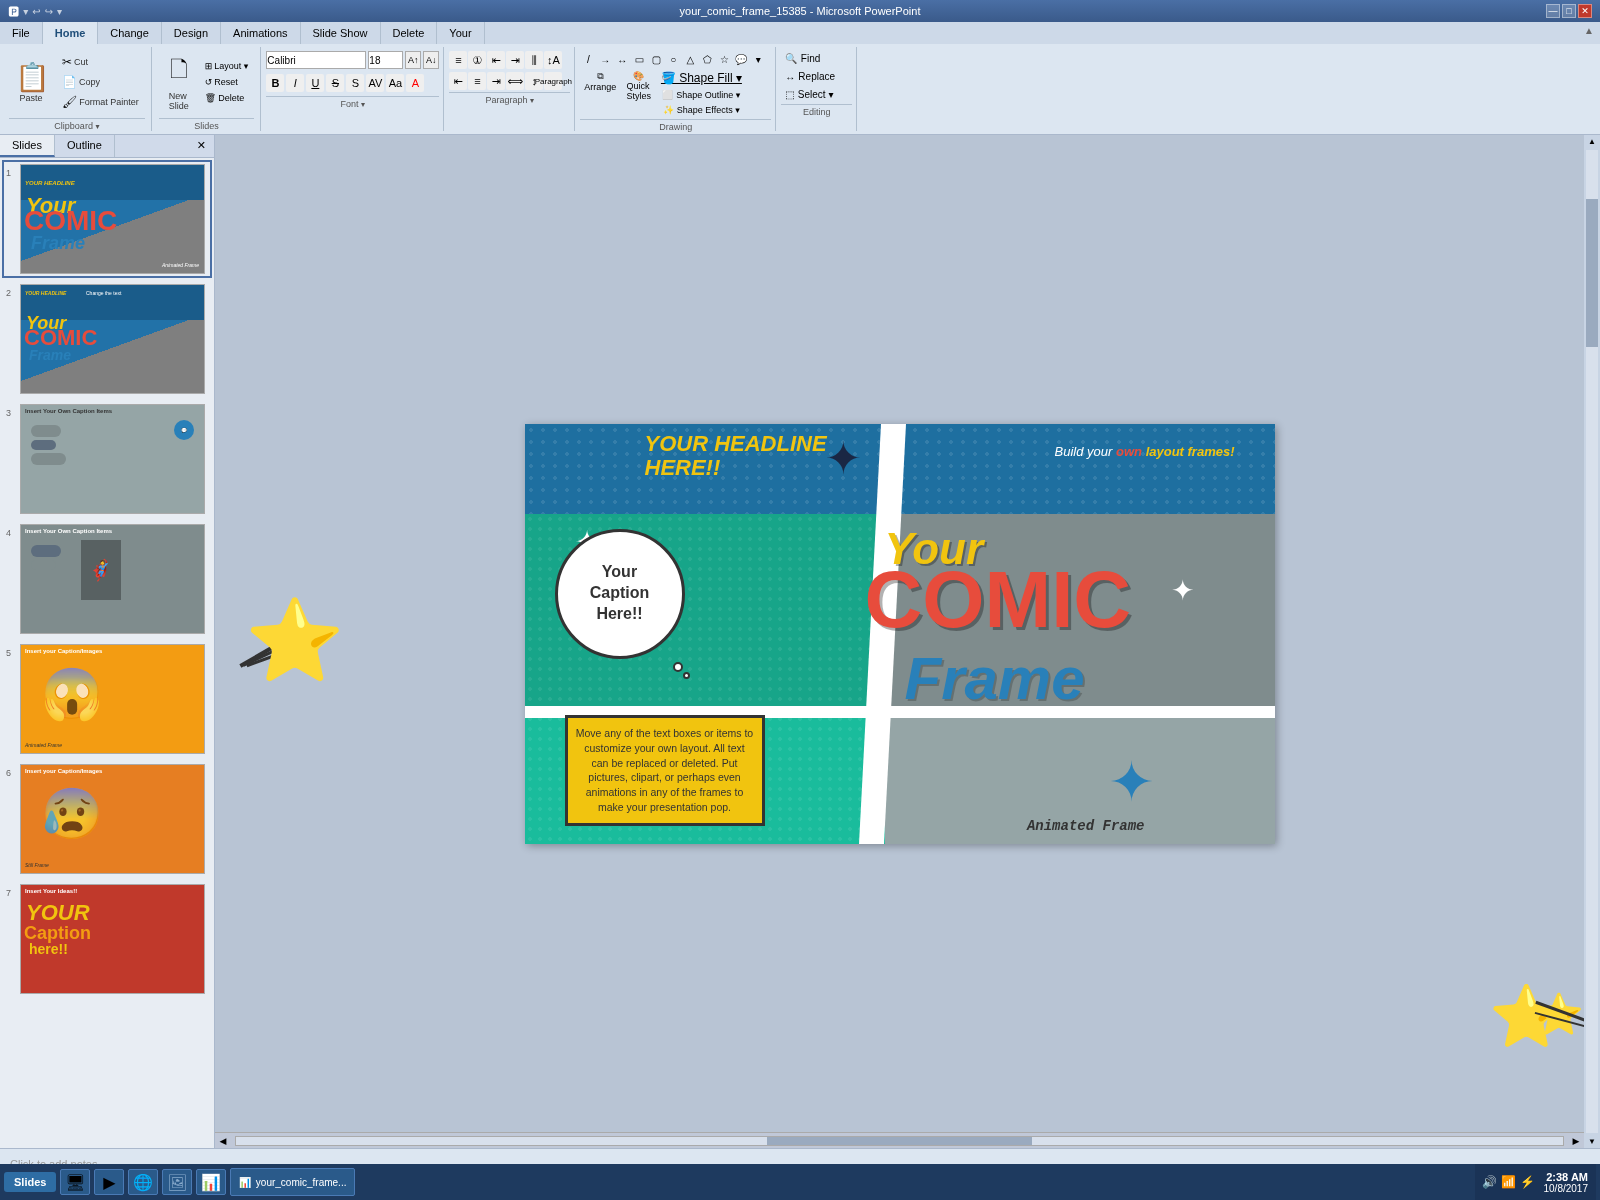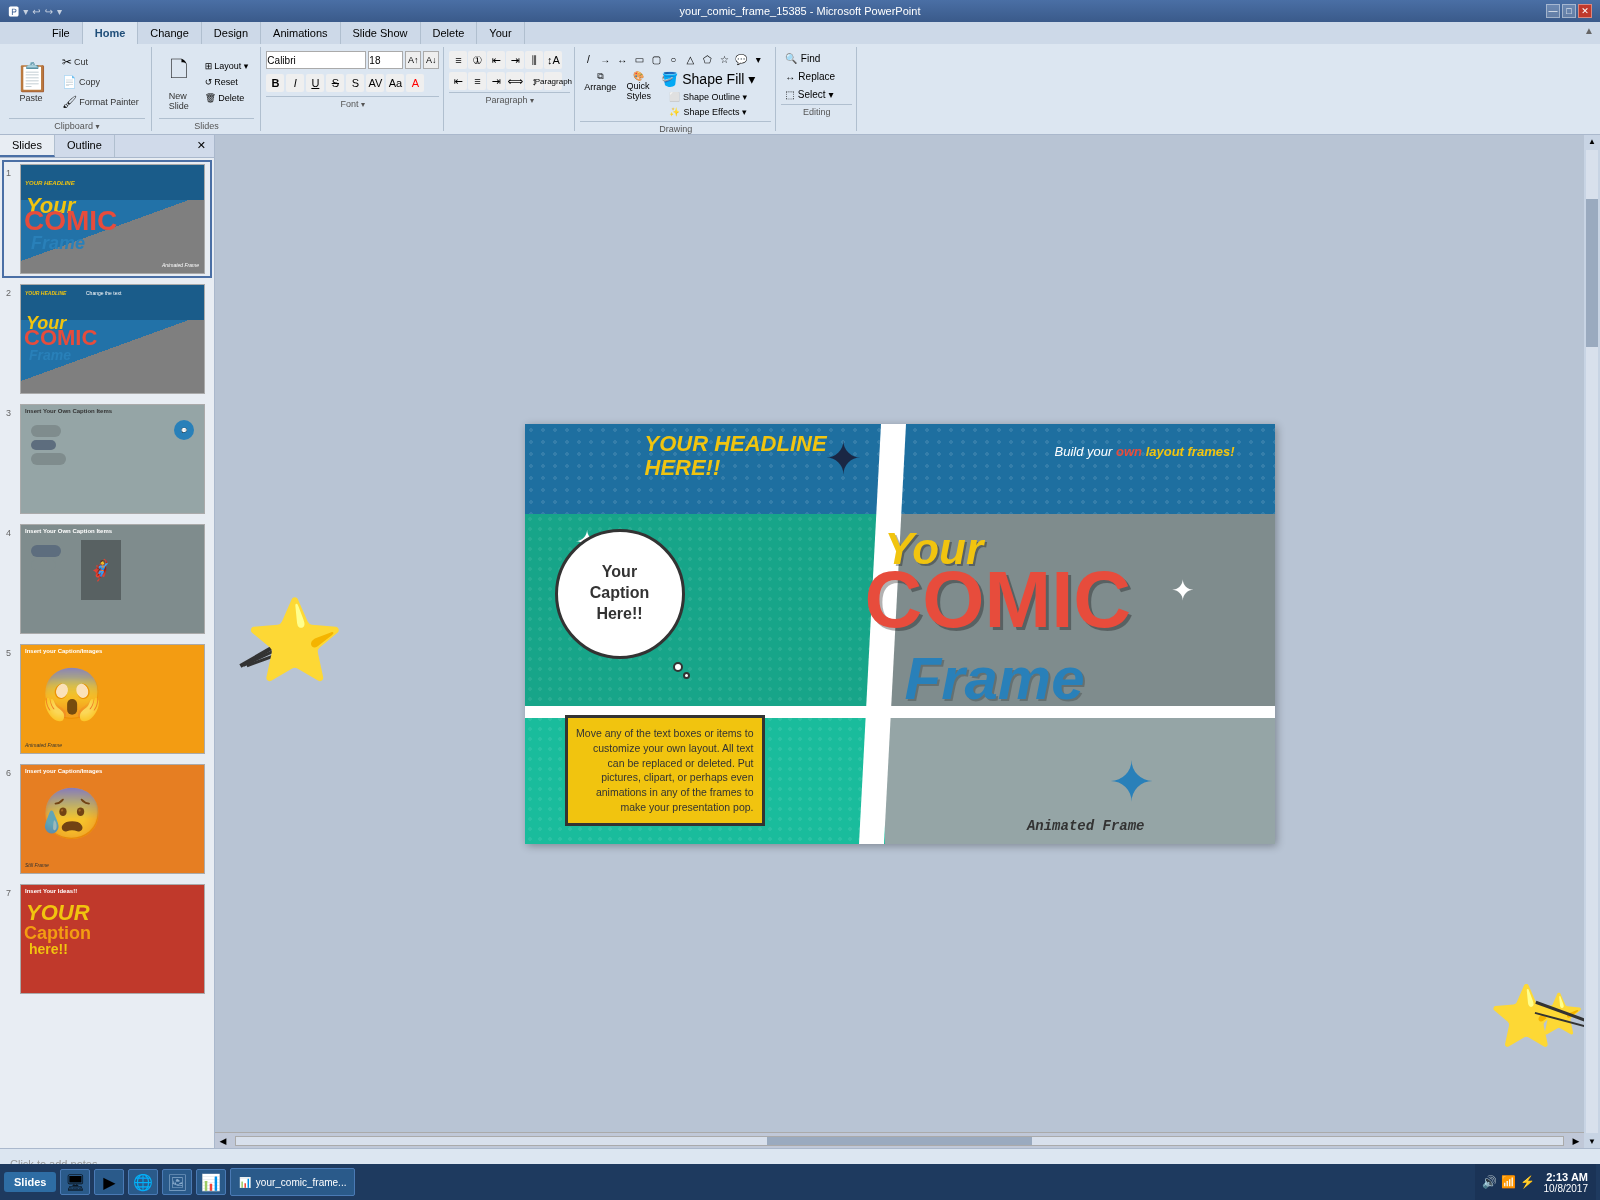--- a/index.html
+++ b/index.html
@@ -11,21 +11,21 @@
       display: flex; align-items: center; justify-content: space-between;
       padding: 0 8px; color: white; font-size: 11px;
     }
     .title-bar-left { display: flex; align-items: center; gap: 4px; }
     .title-bar-center { position: absolute; left: 50%; transform: translateX(-50%); font-size: 11px; color: white; }
     .title-bar-right { display: flex; gap: 2px; }
     .title-btn { width: 14px; height: 14px; border: 1px solid rgba(255,255,255,0.4); background: rgba(255,255,255,0.2); color: white; font-size: 9px; display: flex; align-items: center; justify-content: center; cursor: pointer; }
 
     
     .ribbon { background: #dce6f1; border-bottom: 1px solid #aab8cc; }
-    .ribbon-tabs { display: flex; background: #cdd9e8; height: 22px; padding-left: 40px; }
+    .ribbon-tabs { display: flex; background: #cdd9e8; height: 22px; }
     .ribbon-tab { padding: 3px 12px; font-size: 11px; cursor: pointer; border-right: 1px solid #b0bfcf; display: flex; align-items: center; }
     .ribbon-tab.active { background: #dce6f1; border-bottom: none; font-weight: bold; color: #1f4e79; }
 
     .ribbon-group {
       display: flex; flex-direction: column; align-items: center; border-right: 1px solid #b0bfcf;
       padding: 0 6px; min-width: 60px;
     }
     .ribbon-group-inner { display: flex; flex: 1; align-items: center; gap: 3px; flex-wrap: wrap; padding: 2px; }
     .ribbon-group-label { font-size: 9px; color: #555; margin-top: 2px; border-top: 1px solid #b0bfcf; width: 100%; text-align: center; padding-top: 2px; }
 
@@ -281,21 +281,21 @@
             <span class="shape-btn">▾</span>
           </div>
           <div style="display:flex; gap:2px;">
             <div class="rb-btn" style="flex-direction:column; align-items:center; font-size:9px;">
               <span>⧉</span>Arrange
             </div>
             <div class="rb-btn" style="flex-direction:column; align-items:center; font-size:9px;">
               <span>🎨</span>Quick<br>Styles
             </div>
             <div style="display:flex; flex-direction:column; gap:1px; font-size:9px;">
-              <div class="rb-btn" style="font-size:14px;">🪣 Shape Fill ▾</div>
+              <div class="rb-btn" style="font-size:12px;text-decoration:underline;">🪣 Shape Fill ▾</div>
               <div class="rb-btn" style="font-size:9px;">⬜ Shape Outline ▾</div>
               <div class="rb-btn" style="font-size:9px;">✨ Shape Effects ▾</div>
             </div>
           </div>
         </div>
         <div class="ribbon-group-label">Drawing</div>
       </div>
 
       <div class="ribbon-group editing-group" style="min-width:80px; padding:4px;">
         <div style="display:flex; flex-direction:column; gap:3px; width:100%;">
@@ -490,21 +490,21 @@
 
           <div style="position:absolute; top:220px; left:380px; color:#2980b9; font-size:60px; font-weight:900; font-style:italic; z-index:5; text-shadow:2px 2px 0 rgba(0,0,0,0.2);">Frame</div>
 
           <div style="position:absolute; top:105px; left:30px; width:130px; height:130px; background:white; border-radius:50%; border:3px solid #333; display:flex; align-items:center; justify-content:center; text-align:center; font-size:16px; font-weight:bold; color:#333; line-height:1.3; z-index:5;">
             Your<br>Caption<br>Here!!
           </div>
 
           <div style="position:absolute; top:238px; left:148px; width:10px; height:10px; background:white; border:2px solid #333; border-radius:50%; z-index:5;"></div>
           <div style="position:absolute; top:248px; left:158px; width:7px; height:7px; background:white; border:2px solid #333; border-radius:50%; z-index:5;"></div>
 
-          <div style="position:absolute; bottom:18px; left:40px; width:200px; background:#f1c40f; border:3px solid #333; padding:8px; font-size:10.5px; color:#333; text-align:right; z-index:5; line-height:1.4;">
+          <div style="position:absolute; bottom:18px; left:40px; width:200px; background:#f1c40f; border:3px solid #333; padding:8px; font-size:10.5px; color:#333; text-align:center; z-index:5; line-height:1.4;">
             Move any of the text boxes or items to customize your own layout. All text can be replaced or deleted. Put pictures, clipart, or perhaps even animations in any of the frames to make your presentation pop.
           </div>
 
           <div style="position:absolute; bottom:10px; right:130px; font-size:14px; font-weight:bold; font-style:italic; color:#333; z-index:5; font-family:'Courier New',monospace;">Animated Frame</div>
 
           <div style="position:absolute; bottom:30px; right:120px; font-size:55px; color:#2980b9; z-index:4;">✦</div>
 
         </div>
 
       </div>
@@ -571,19 +571,19 @@
       <span style="font-size:16px; color:#cc4400;">📊</span>
     </div>
     <div class="taskbar-item">
       <span style="font-size:10px; margin-right:4px;">📊</span> your_comic_frame...
     </div>
     <div class="taskbar-tray">
       <span style="font-size:12px;">🔊</span>
       <span style="font-size:12px;">📶</span>
       <span style="font-size:12px;">⚡</span>
       <div style="display:flex; flex-direction:column; align-items:flex-end; margin-left:4px;">
-        <span style="font-size:11px; font-weight:bold;">2:13 AM</span>
+        <span style="font-size:11px; font-weight:bold;">2:38 AM</span>
         <span style="font-size:10px;">10/8/2017</span>
       </div>
     </div>
   </div>
 
 </div>
 
 </body></html>

